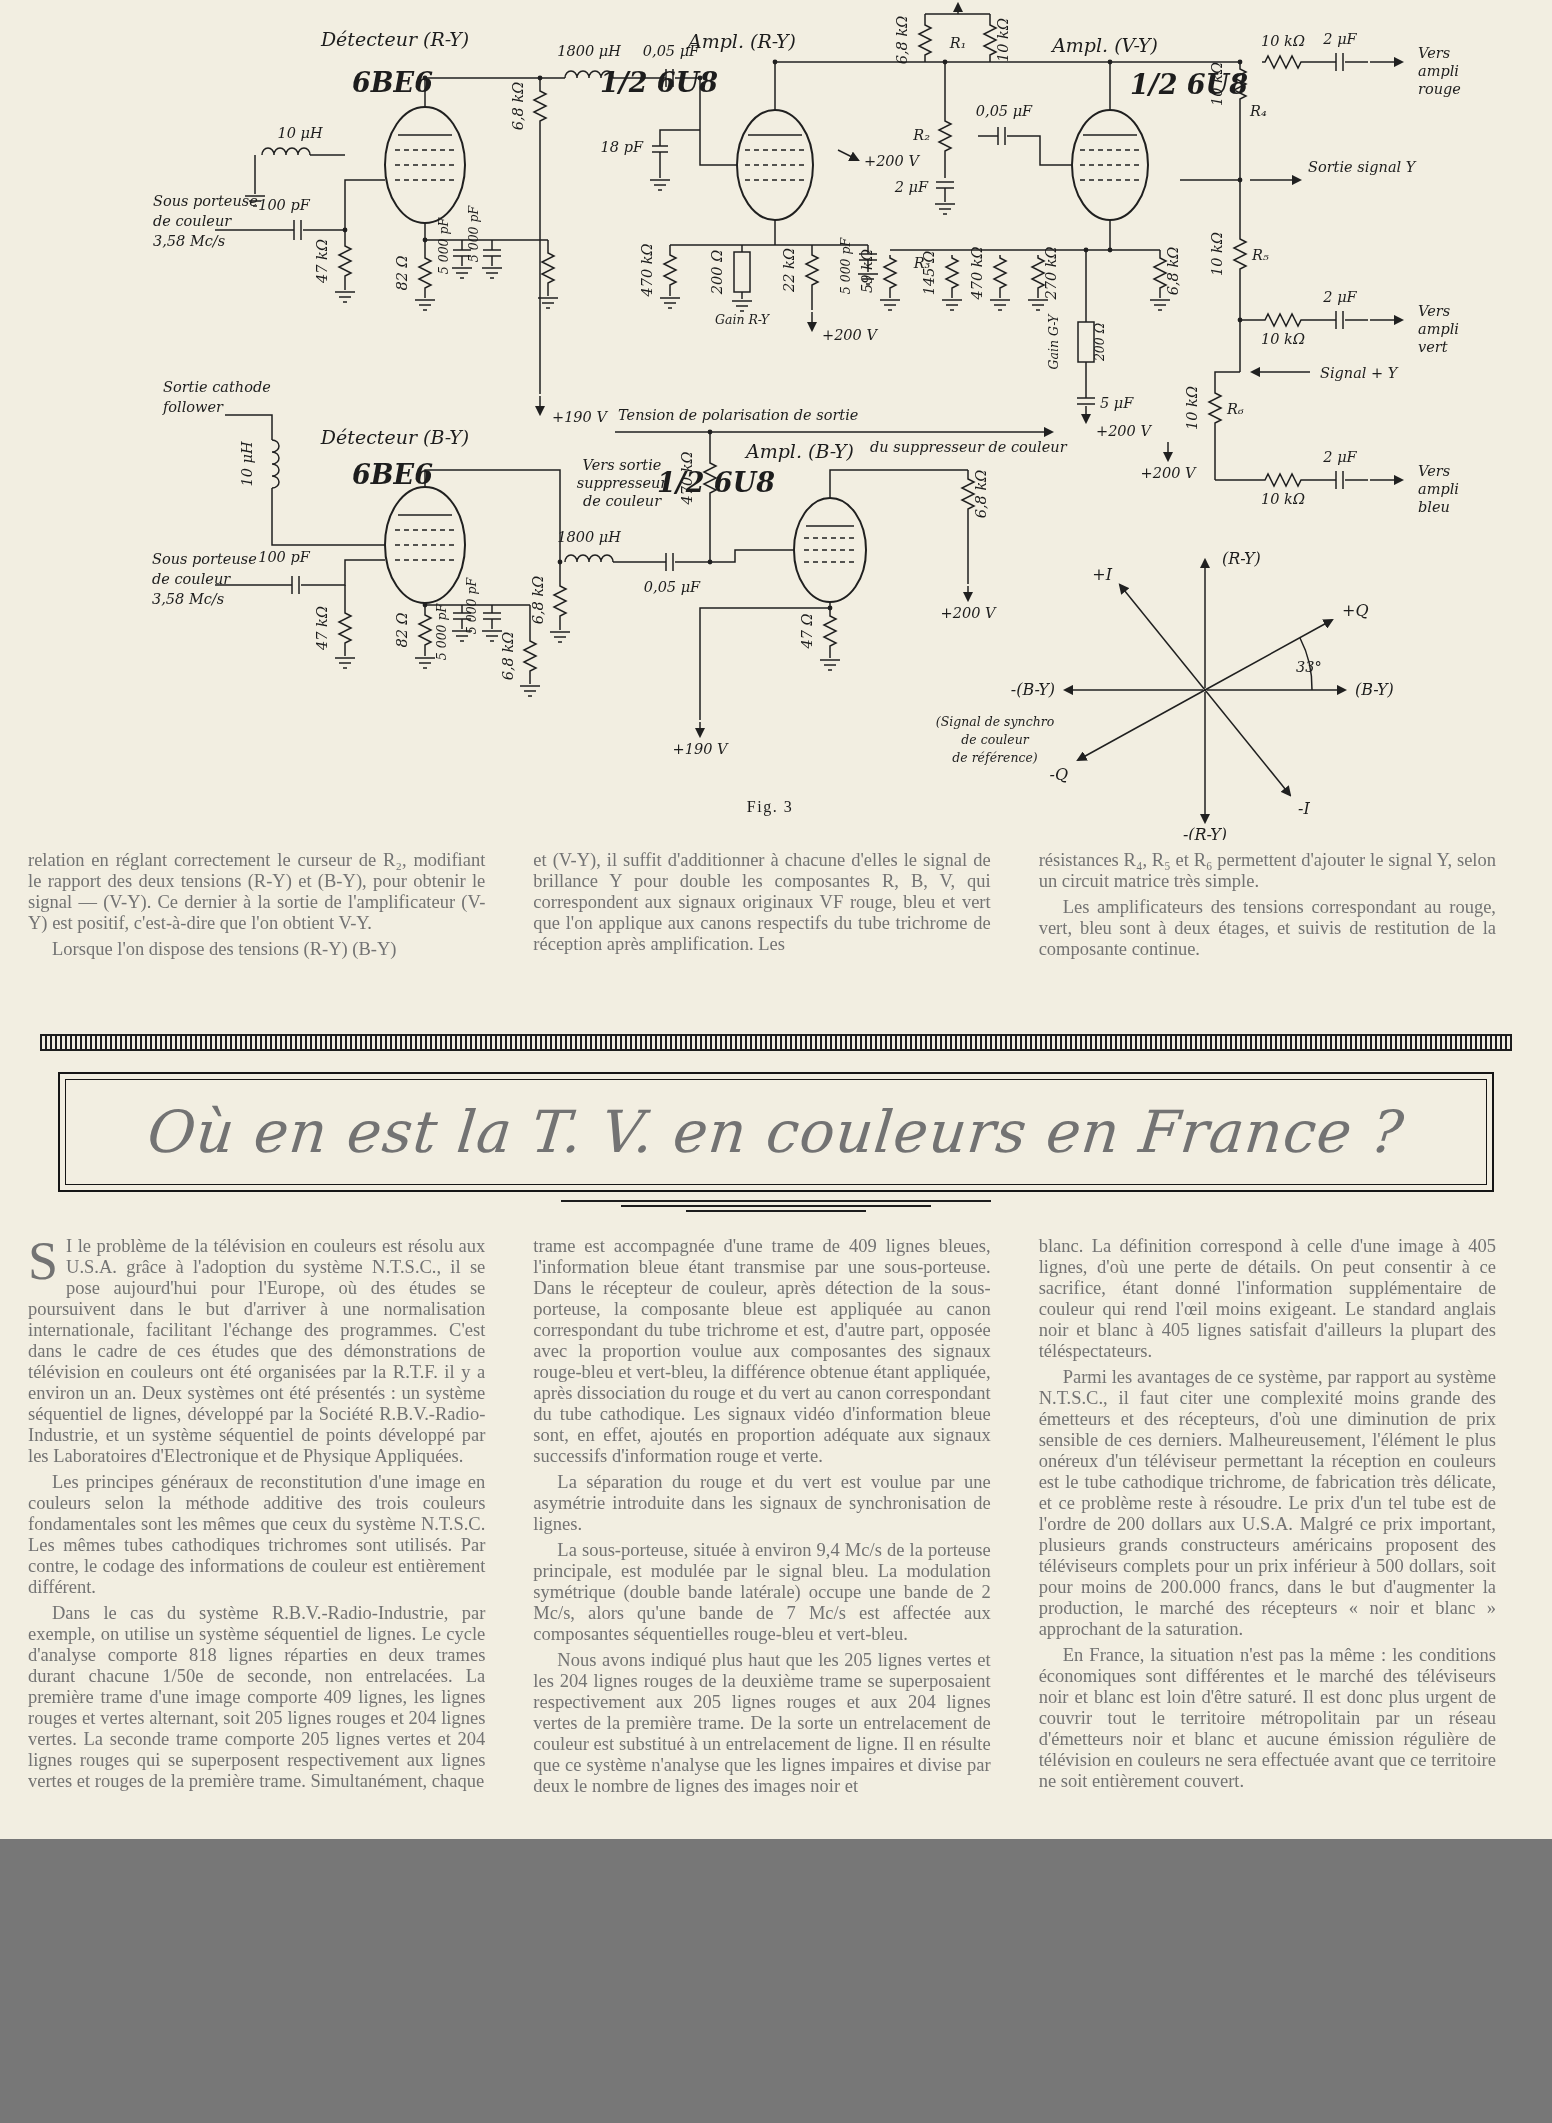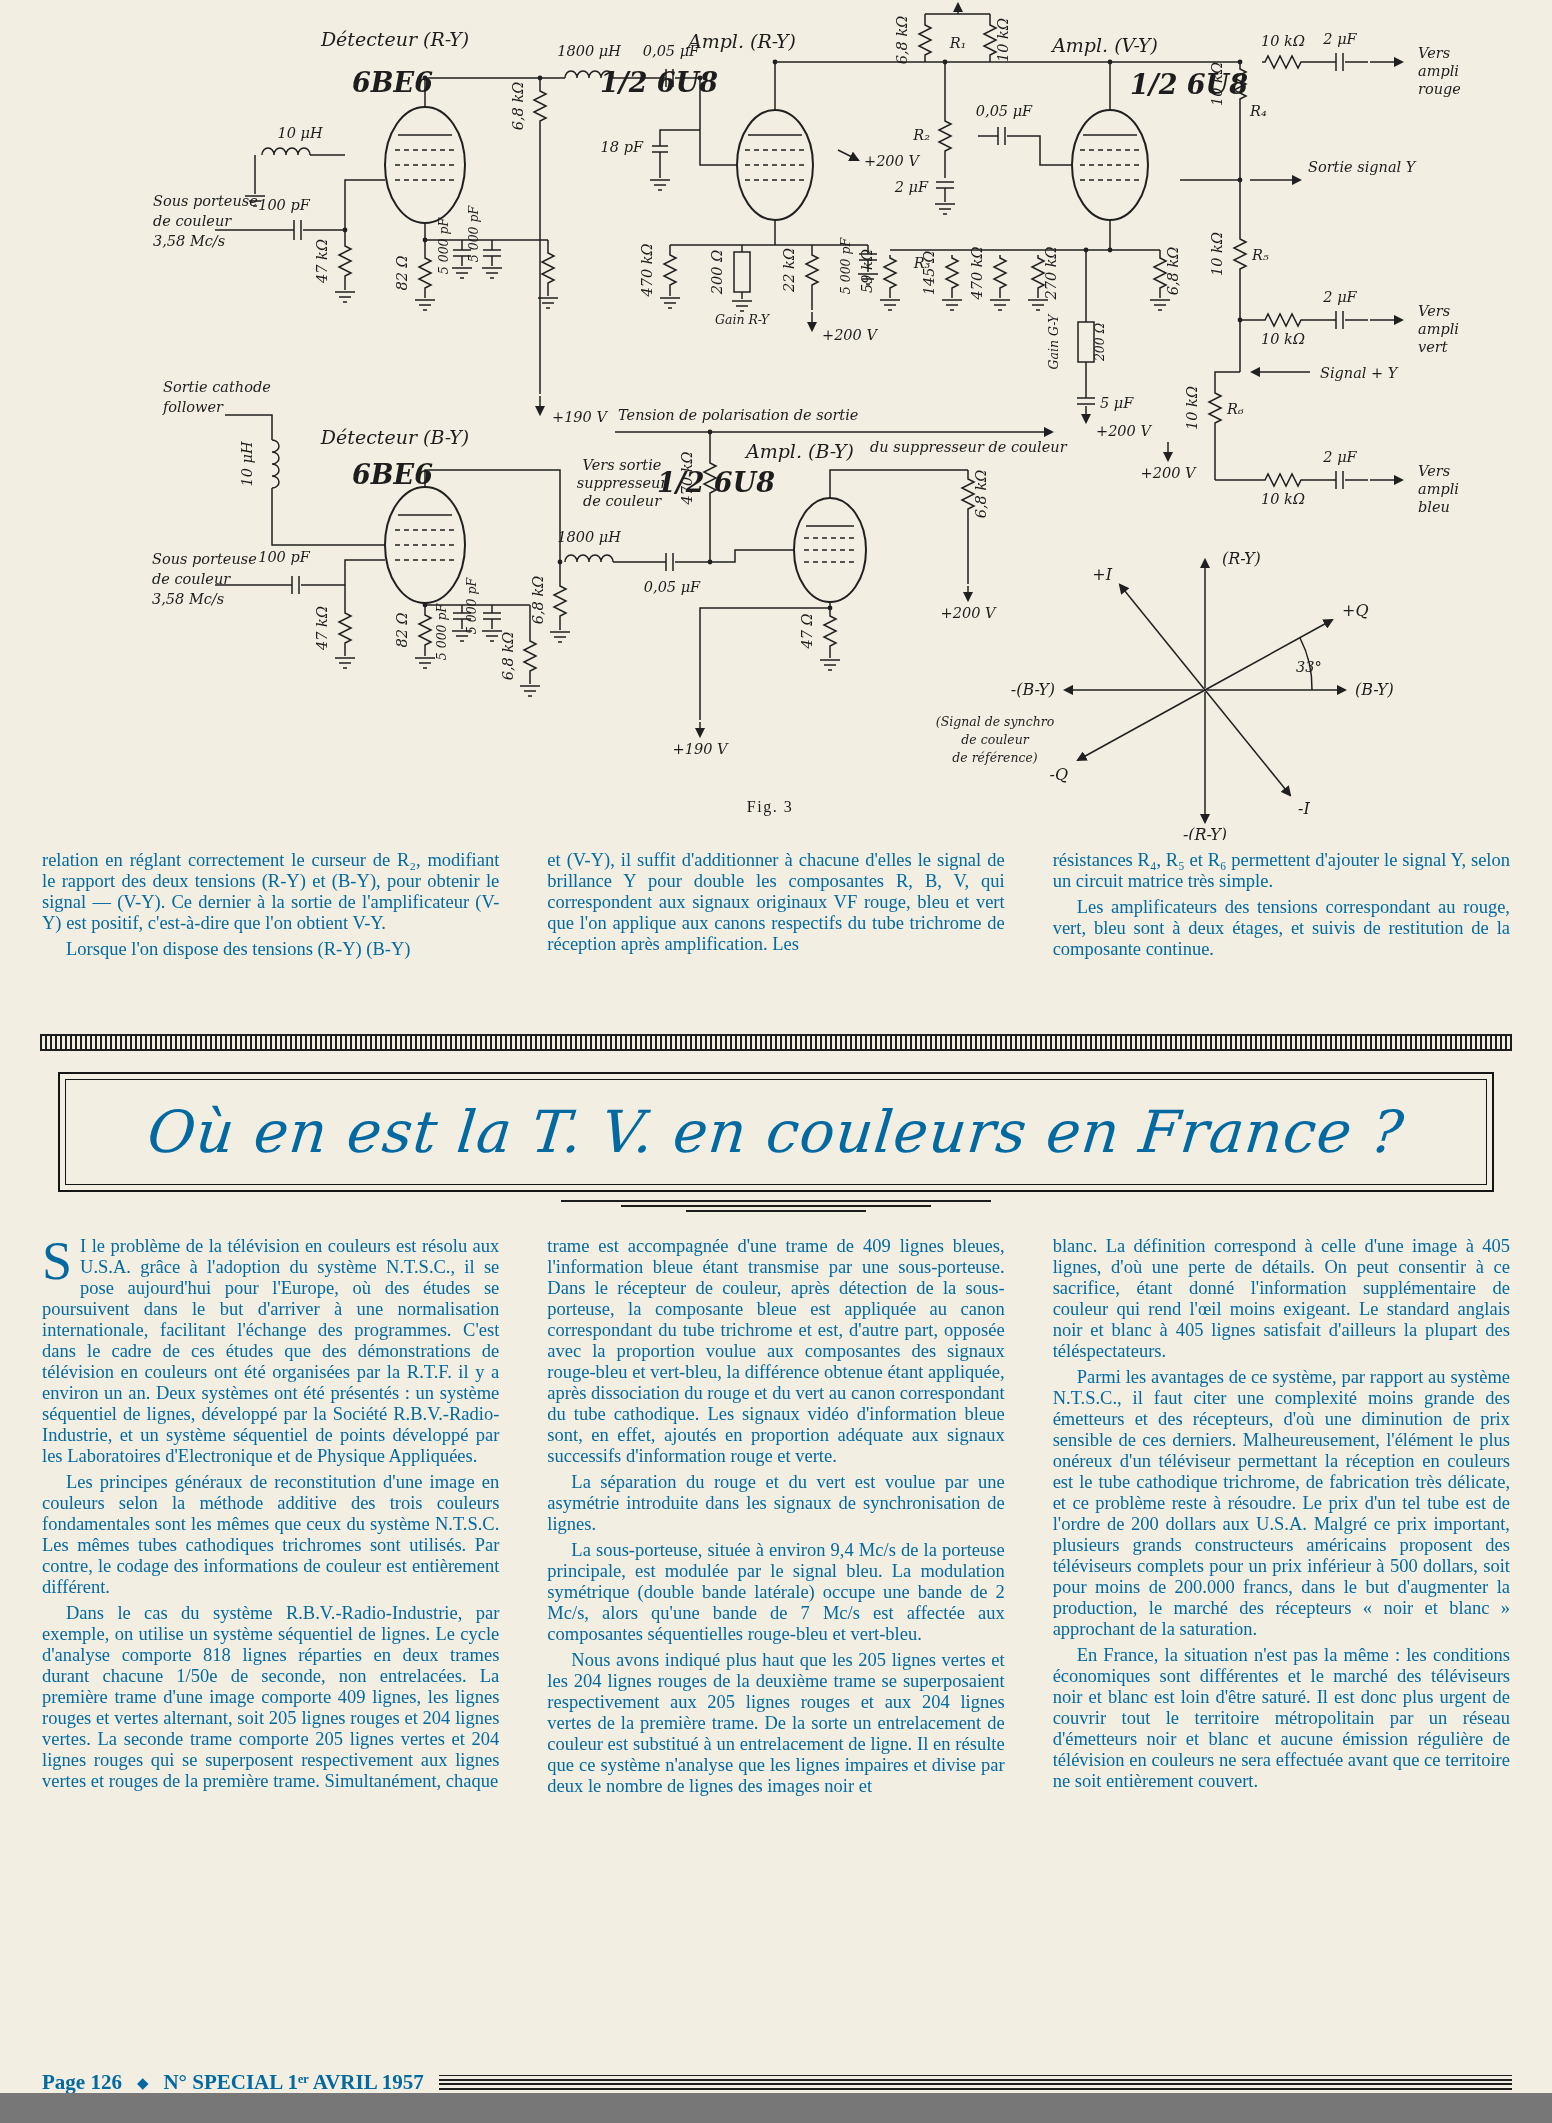--- a/index.html
+++ b/index.html
@@ -1,27 +1,27 @@
 <!DOCTYPE html>
 <html lang="fr"><head>
 <meta charset="utf-8">
 <style>
   html,body{margin:0;padding:0;background:#777;}
-  .page{position:relative;width:1552px;height:2093px;background:#f2eee1;color:#0369a1;
+  .page{position:relative;width:1552px;height:1839px;background:#f2eee1;color:#737373;
         font-family:"Liberation Serif","DejaVu Serif",serif;overflow:hidden;}
   .schematic{position:absolute;top:0;left:0;}
   .schematic text{fill:#1d1d1d;}
   .sl{font:italic 14.5px "DejaVu Serif",serif;}
   .ss{font:italic 12.5px "DejaVu Serif",serif;}
   .st{font:italic 19px "DejaVu Serif",serif;}
   .sb{font:bold italic 27px "DejaVu Serif",serif;}
   .sv{font:italic 16px "DejaVu Serif",serif;}
   .sf{font:16px "Liberation Serif",serif;letter-spacing:1.5px;}
   .dash{stroke-dasharray:5 4;}
-  .cols{position:absolute;left:42px;width:1468px;display:grid;grid-template-columns:repeat(3,1fr);
+  .cols{position:absolute;left:28px;width:1468px;display:grid;grid-template-columns:repeat(3,1fr);
         column-gap:48px;text-align:justify;font-size:18.5px;line-height:21px;}
   .mid-cols{top:850px;}
   .article-cols{top:1236px;}
   .cols p{margin:0 0 5px;text-indent:24px;}
   .cols p.ni{text-indent:0;}
   .dropcap{float:left;font-size:54px;line-height:44px;padding:3px 8px 0 0;}
   .hatch{position:absolute;top:1034px;left:40px;width:1472px;height:13px;
          border-top:2px solid #1d1d1d;border-bottom:2px solid #1d1d1d;
          background:repeating-linear-gradient(90deg,#1d1d1d 0 2px,transparent 2px 5px);}
   .headline-box{position:absolute;top:1072px;left:58px;width:1432px;height:116px;border:2px solid #161616;}

